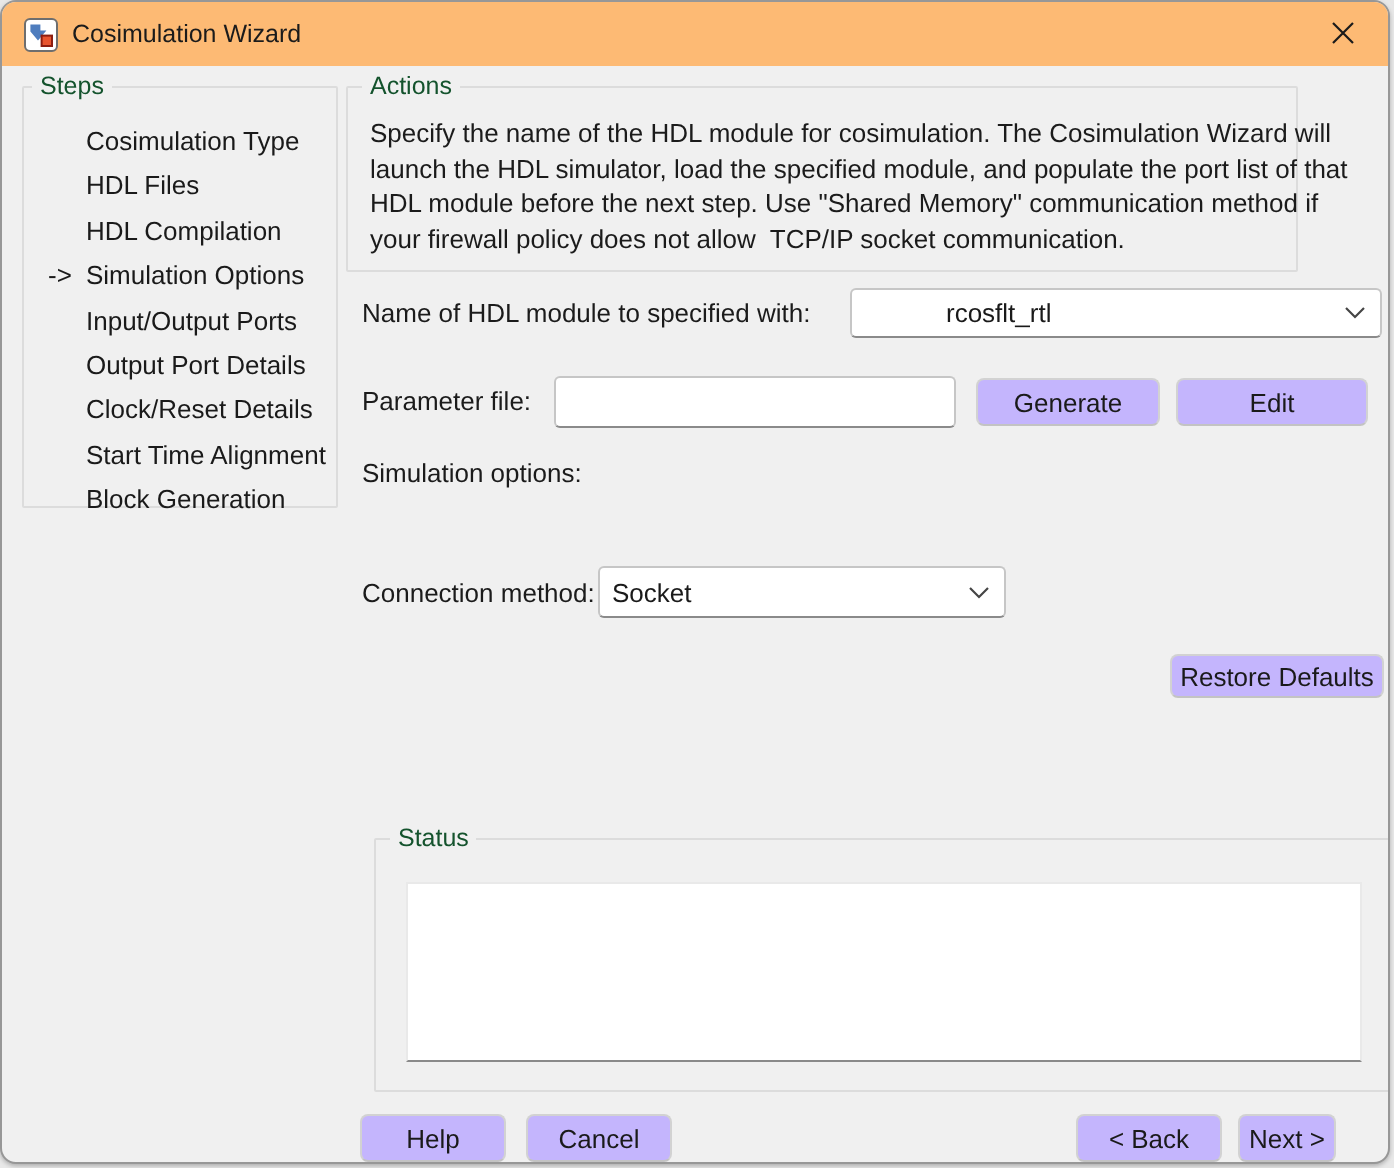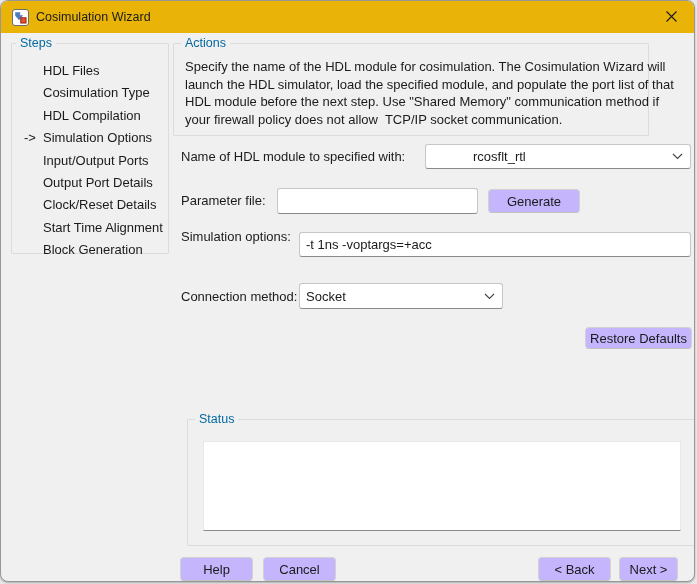--- a/index.html
+++ b/index.html
@@ -12,41 +12,41 @@
     background: #f0f0f0;
     border: 1px solid #979797;
     border-radius: 8px;
     overflow: hidden;
     box-shadow: 0 1px 2px rgba(0,0,0,.25);
   }
 
   
   .titlebar {
     position: absolute; left: 0; top: 0; right: 0; height: 32px;
-    background: #eab308;
+    background: #fdba74;
     display: flex; align-items: center;
   }
   .titlebar .app-icon { margin-left: 11px; width: 17px; height: 17px; flex: 0 0 auto; }
   .titlebar .title-text { margin-left: 7px; font-size: 12.5px; color: #1b1b1b; }
   .close-btn {
     position: absolute; right: 0; top: 0; width: 46px; height: 31px;
     display: flex; align-items: center; justify-content: center;
     cursor: default;
   }
 
   
   .groupbox {
     position: absolute;
     border: 1px solid #dcdcdc;
     border-radius: 1px;
   }
   .groupbox-label {
     position: absolute; top: -8px;
     background: #f0f0f0; padding: 0 4px;
-    font-size: 12.5px; color: #0369a1; line-height: 15px;
+    font-size: 12.5px; color: #14532d; line-height: 15px;
     white-space: nowrap;
   }
 
   #steps-group   { left: 10px;  top: 42px;  width: 158px; height: 211px; }
   #steps-group .groupbox-label { left: 4px; }
   #actions-group { left: 172px; top: 42px;  width: 476px; height: 93px; }
   #actions-group .groupbox-label { left: 7px; }
   #status-group  { left: 186px; top: 418px; width: 512px; height: 127px; }
   #status-group .groupbox-label { left: 7px; }
 
@@ -127,22 +127,22 @@
     <div class="close-btn">
       <svg width="13" height="13" viewBox="0 0 13 13">
         <path d="M1.5 1.5 L11.5 11.5 M11.5 1.5 L1.5 11.5" stroke="#1a1a1a" stroke-width="1.1" fill="none"></path>
       </svg>
     </div>
   </div>
 
   <div class="groupbox" id="steps-group">
     <span class="groupbox-label">Steps</span>
     <div class="steps-list">
+      <div class="step-row"><span class="step-marker"></span><span>Cosimulation Type</span></div>
       <div class="step-row"><span class="step-marker"></span><span>HDL Files</span></div>
-      <div class="step-row"><span class="step-marker"></span><span>Cosimulation Type</span></div>
       <div class="step-row"><span class="step-marker"></span><span>HDL Compilation</span></div>
       <div class="step-row"><span class="step-marker">-&gt;</span><span>Simulation Options</span></div>
       <div class="step-row"><span class="step-marker"></span><span>Input/Output Ports</span></div>
       <div class="step-row"><span class="step-marker"></span><span>Output Port Details</span></div>
       <div class="step-row"><span class="step-marker"></span><span>Clock/Reset Details</span></div>
       <div class="step-row"><span class="step-marker"></span><span>Start Time Alignment</span></div>
       <div class="step-row"><span class="step-marker"></span><span>Block Generation</span></div>
     </div>
   </div>
 
@@ -157,23 +157,23 @@
     <span class="chevron">
       <svg width="11" height="7" viewBox="0 0 11 7">
         <path d="M1 1 L5.5 5.5 L10 1" stroke="#454545" stroke-width="1.1" fill="none"></path>
       </svg>
     </span>
   </div>
 
   <span class="field-label" style="left:180px; top:192px;">Parameter file:</span>
   <input class="text-input" style="left: 276px; top: 187px; width: 201px; height: 26px;" type="text" value="">
   <button class="btn" style="left:487px; top:188px; width:92px; height:24px;">Generate</button>
+  <button class="btn" style="left:587px; top:188px; width:96px; height:24px;">Edit</button>
 
   <span class="field-label" style="left:180px; top:228px;">Simulation options:</span>
-  <input class="text-input" style="left: 298px; top: 231px; width: 392px; height: 25px;" type="text" value="-t 1ns -voptargs=+acc">
 
   <span class="field-label" style="left:180px; top:288px;">Connection method:</span>
   <div class="combobox" style="left:298px; top:282px; width:204px; height:26px;">
     <span class="combo-value">Socket</span>
     <span class="chevron">
       <svg width="11" height="7" viewBox="0 0 11 7">
         <path d="M1 1 L5.5 5.5 L10 1" stroke="#454545" stroke-width="1.1" fill="none"></path>
       </svg>
     </span>
   </div>
@@ -181,15 +181,15 @@
   <button class="btn" style="left:584px; top:326px; width:107px; height:22px;">Restore Defaults</button>
 
   <div class="groupbox" id="status-group">
     <span class="groupbox-label">Status</span>
     <div class="status-textarea"></div>
   </div>
 
   <button class="btn" style="left:179px; top:556px; width:73px; height:24px;">Help</button>
   <button class="btn" style="left:262px; top:556px; width:73px; height:24px;">Cancel</button>
   <button class="btn" style="left:537px; top:556px; width:73px; height:24px;">&lt; Back</button>
-  <button class="btn" style="left:618px; top:556px; width:59px; height:24px;">Next &gt;</button>
+  <button class="btn" style="left:618px; top:556px; width:49px; height:24px;">Next &gt;</button>
 
 </div>
 
 </body></html>

